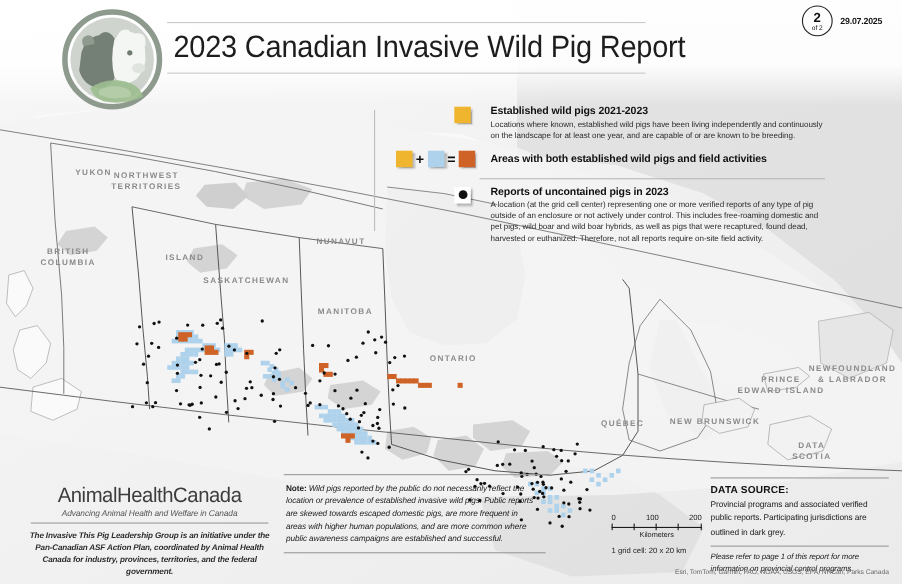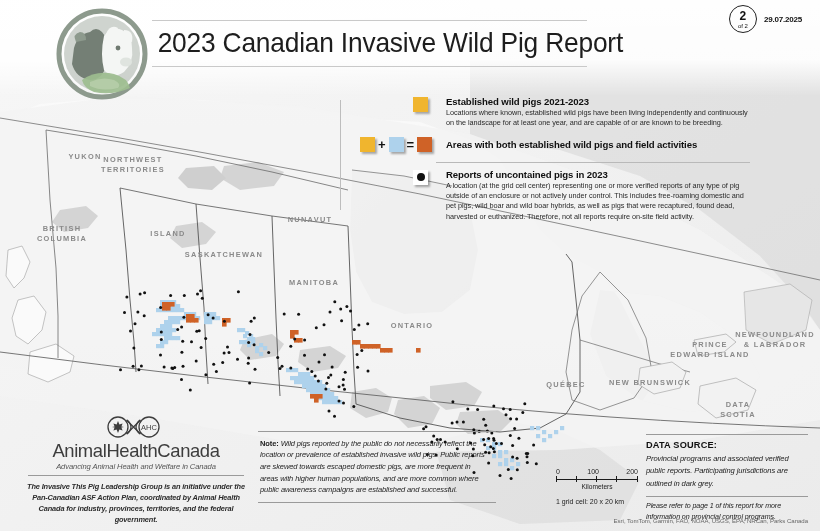--- a/index.html
+++ b/index.html
@@ -127,21 +127,21 @@
 
   .ds-box{
     position:absolute;right:12px;bottom:8px;width:162px;
   }
   .ds-rule{height:1px;background:#9a9a9a;}
   .ds-title{
     font-size:9.2px;font-weight:bold;color:#111;letter-spacing:0.2px;
     margin:5px 0 3px 0;
     font-family:"Liberation Sans Narrow","Liberation Sans",sans-serif;
   }
-  .ds-text{font-size:7.6px;color:#1c1c1c;font-style:italic;line-height:1.62;letter-spacing:-0.1px;}
+  .ds-text{font-size:7.6px;color:#1c1c1c;line-height:1.62;letter-spacing:-0.1px;}
   .ds-note{font-size:7.1px;color:#222;font-style:italic;line-height:1.55;margin-top:4px;letter-spacing:-0.1px;}
   .attrib{
     position:absolute;right:12px;bottom:7px;width:260px;text-align:right;
     font-size:6.1px;color:#666;letter-spacing:-0.05px;
   }
 
   
   .scale{
     position:absolute;left:556px;bottom:26px;width:106px;text-align:center;
   }
@@ -691,33 +691,20 @@
         <span class="dot-inner"></span>
       </div>
       <div class="legend-body">
         <div class="legend-title">Reports of uncontained pigs in 2023</div>
         <div class="legend-desc">A location (at the grid cell center) representing one or more verified reports of any type of pig outside of an enclosure or not actively under control. This includes free-roaming domestic and pet pigs, wild boar and wild boar hybrids, as well as pigs that were recaptured, found dead, harvested or euthanized. Therefore, not all reports require on-site field activity.</div>
       </div>
     </div>
   </div>
 
   <div class="ahc-block">
-    <div class="ahc-mark">
-      <svg width="62" height="22" viewBox="0 0 62 22">
-        <circle cx="13" cy="11" r="10" fill="none" stroke="#3d3d3d" stroke-width="1.3"></circle>
-        <path d="M13 5 L14.4 8.6 L17.6 7.6 L16.4 10.4 L19 11 L16.4 11.6 L17.6 14.4
-                 L14.4 13.4 L13 17 L11.6 13.4 L8.4 14.4 L9.6 11.6 L7 11 L9.6 10.4
-                 L8.4 7.6 L11.6 8.6 Z" fill="#3d3d3d"></path>
-        <circle cx="44" cy="11" r="10" fill="none" stroke="#3d3d3d" stroke-width="1.3"></circle>
-        <path d="M21.5 4 L35.5 18 M21.5 18 L35.5 4" stroke="#3d3d3d" stroke-width="1.3" fill="none"></path>
-        <path d="M22 4 Q30 11 22 18" fill="none" stroke="#3d3d3d" stroke-width="1.3"></path>
-        <path d="M35 4 Q27 11 35 18" fill="none" stroke="#3d3d3d" stroke-width="1.3"></path>
-        <text x="44" y="14" font-size="7.5" fill="#3d3d3d" text-anchor="middle" font-family="Liberation Sans, sans-serif">AHC</text>
-      </svg>
-    </div>
     <div class="ahc-name">AnimalHealthCanada</div>
     <div class="ahc-tag">Advancing Animal Health and Welfare in Canada</div>
     <div class="ahc-rule"></div>
     <div class="ahc-note">The Invasive This Pig Leadership Group is an initiative under the Pan-Canadian ASF Action Plan, coordinated by Animal Health Canada for industry, provinces, territories, and the federal government.</div>
   </div>
 
   <div class="note-box">
     <div class="note-rule"></div>
     <div class="note-text"><b>Note:</b><span> Wild pigs reported by the public do not necessarily reflect the location or prevalence of established invasive wild pigs. Public reports are skewed towards escaped domestic pigs, are more frequent in areas with higher human populations, and are more common where public awareness campaigns are established and successful.</span></div>
     <div class="note-rule"></div>

